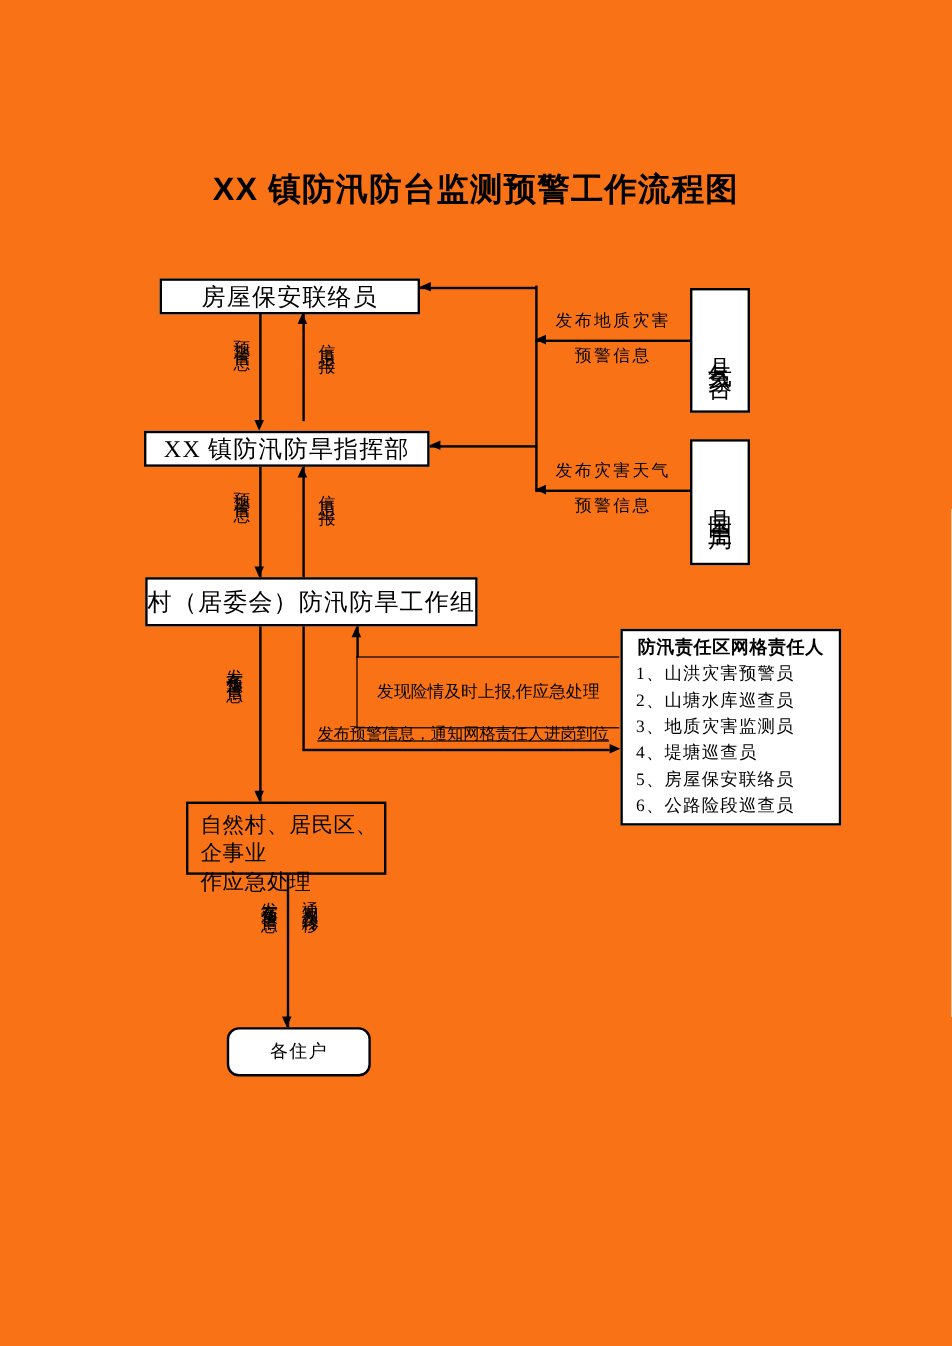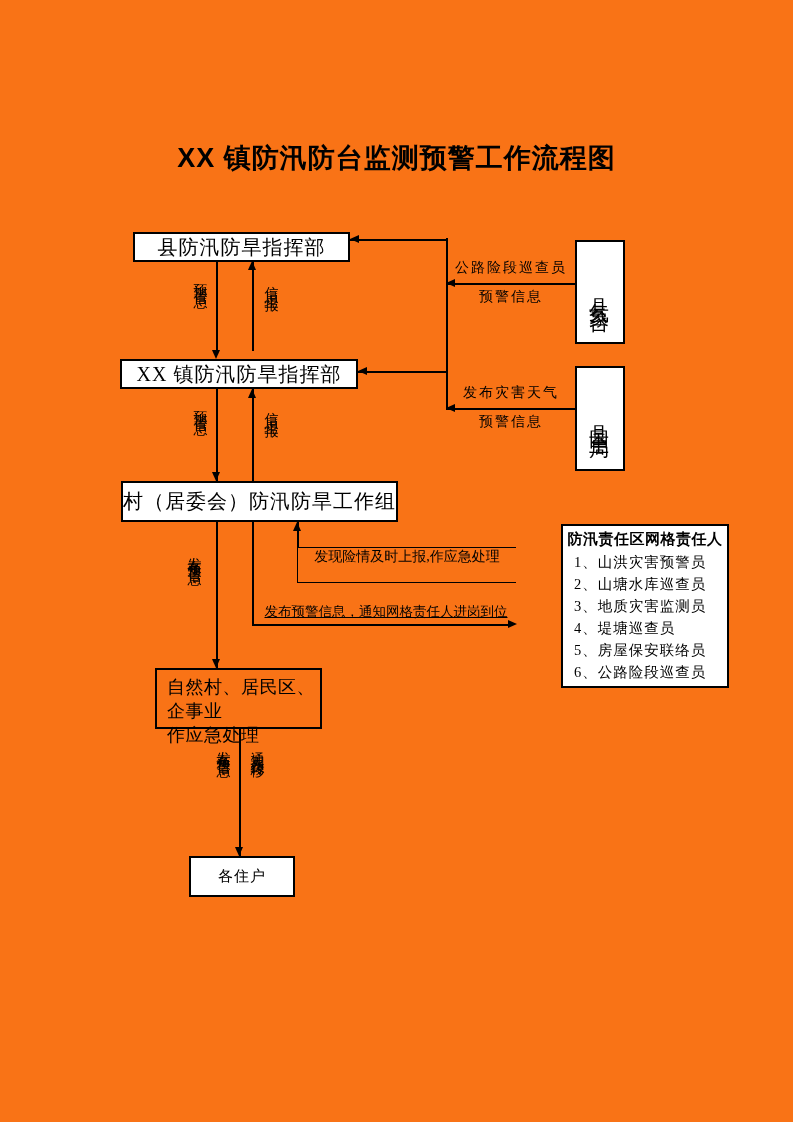--- a/index.html
+++ b/index.html
@@ -26,46 +26,46 @@
   .ah-down  { border-left:4.5px solid transparent; border-right:4.5px solid transparent; border-top:9px solid #000; }
   .ah-up    { border-left:4.5px solid transparent; border-right:4.5px solid transparent; border-bottom:9px solid #000; }
   .ah-left  { border-top:4.5px solid transparent; border-bottom:4.5px solid transparent; border-right:9px solid #000; }
   .ah-right { border-top:4.5px solid transparent; border-bottom:4.5px solid transparent; border-left:9px solid #000; }
   .vlabel {
     position:absolute; writing-mode:vertical-rl; text-orientation:upright;
     font-size:14px; letter-spacing:4px; white-space:nowrap;
   }
   .hlabel { position:absolute; font-size:14px; text-align:center; letter-spacing:2px; white-space:nowrap; }
   .label-rect {
-    position:absolute; left:297px; top:547px; width:219px; height:36px;
+    position:absolute; left:297px; top:547px; width:219px; height:60px;
     border:1.5px solid #000; border-right:none; box-sizing:border-box;
-    display:flex; align-items:flex-start; justify-content:center; font-size:14px;
+    display:flex; align-items:center; justify-content:center; font-size:14px;
   }
   .grid-box {
-    position:absolute; left:517px; top:524px; width:168px; height:164px;
-    border:2px solid #000; box-sizing:border-box; background:#fff;margin-left:44px;
+    position:absolute; left:517px; top:524px; width:184px; height:164px;
+    border:2px solid #000; box-sizing:border-box; background:#fff;
   }
   .grid-title { text-align:center; font-weight:bold; font-size:15px; margin-top:4px; letter-spacing:0.5px; }
   .grid-list { list-style:none; margin:2px 0 0 0; padding:0 0 0 11px; }
   .grid-list li { font-size:14.5px; line-height:22px; letter-spacing:1px; }
   .net-box {
     position:absolute; left:155px; top:668px; width:167px; height:61px;
     border:2px solid #000; box-sizing:border-box; font-size:18px; line-height:24px;
     padding:5px 0 0 10px; letter-spacing:0.5px;
   }
 </style>
 </head>
 <body>
 
 <div id="canvas">
 
   <div class="page-title">XX 镇防汛防台监测预警工作流程图</div>
 
   <div class="box" style="left:133px; top:232px; width:217px; height:30px;">
-    <span>县防汛防旱指挥部</span>
+    <span>房屋保安联络员</span>
   </div>
 
   <div class="box" style="left:120px; top:359px; width:238px; height:30px;">
     <span>XX 镇防汛防旱指挥部</span>
   </div>
 
   <div class="box" style="left:121px; top:481px; width:277px; height:41px;">
     <span>村（居委会）防汛防旱工作组</span>
   </div>
 
@@ -87,21 +87,21 @@
       <li>5、房屋保安联络员</li>
       <li>6、公路险段巡查员</li>
     </ul>
   </div>
 
   <div class="net-box">
     <div>自然村、居民区、企事业</div>
     <div>作应急处理</div>
   </div>
 
-  <div class="box" style="left:189px; top:856px; width:106px; height:41px; font-size:15px;">
+  <div class="box" style="left:189px; top:856px; width:120px; height:41px; font-size:15px;border-radius:10px;">
     <span>各住户</span>
   </div>
 
   <div class="label-rect">
     <span>发现险情及时上报,作应急处理</span>
   </div>
 
   <div class="vline" style="left:216px; top:261px; height:90px;"></div>
   <div class="ah ah-down" style="left:212px; top:350px;"></div>
   <div class="vlabel" style="left:191px; top:272px;">预警信息</div>
@@ -121,21 +121,21 @@
   <div class="vline" style="left:446px; top:238px; height:171px;"></div>
 
   <div class="hline" style="left:350px; top:239px; width:97px;"></div>
   <div class="ah ah-left" style="left:350px; top:235px;"></div>
 
   <div class="hline" style="left:358px; top:371px; width:89px;"></div>
   <div class="ah ah-left" style="left:358px; top:367px;"></div>
 
   <div class="hline" style="left:446px; top:283px; width:129px;"></div>
   <div class="ah ah-left" style="left:446px; top:279px;"></div>
-  <div class="hlabel" style="left:450px; top:259px; width:122px;">公路险段巡查员</div>
+  <div class="hlabel" style="left:450px; top:259px; width:122px;">发布地质灾害</div>
   <div class="hlabel" style="left:450px; top:288px; width:122px;">预警信息</div>
 
   <div class="hline" style="left:446px; top:408px; width:129px;"></div>
   <div class="ah ah-left" style="left:446px; top:404px;"></div>
   <div class="hlabel" style="left:450px; top:384px; width:122px;">发布灾害天气</div>
   <div class="hlabel" style="left:450px; top:413px; width:122px;">预警信息</div>
 
   <div class="vline" style="left:216px; top:522px; height:146px;"></div>
   <div class="ah ah-down" style="left:212px; top:659px;"></div>
   <div class="vlabel" style="left:185px; top:546px; letter-spacing:3px;">发布预警信息</div>

